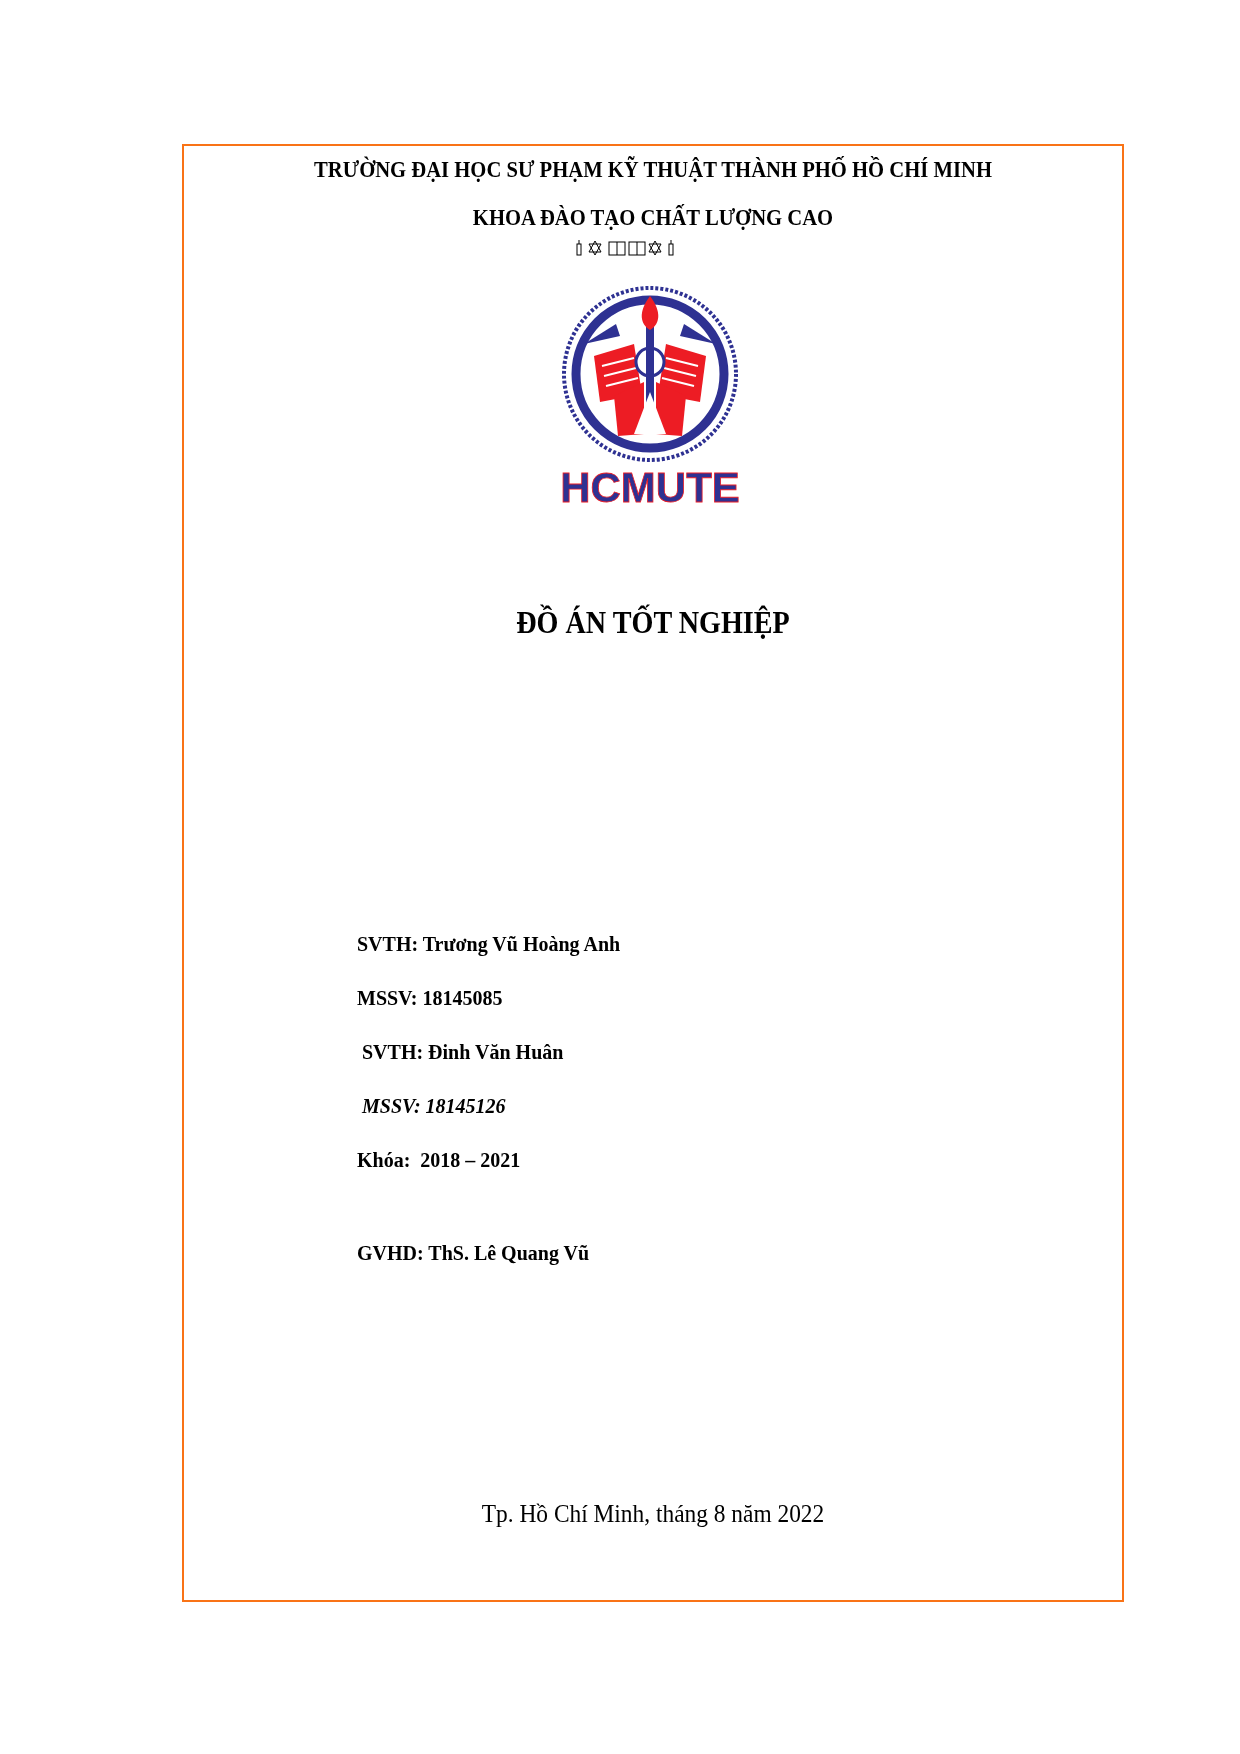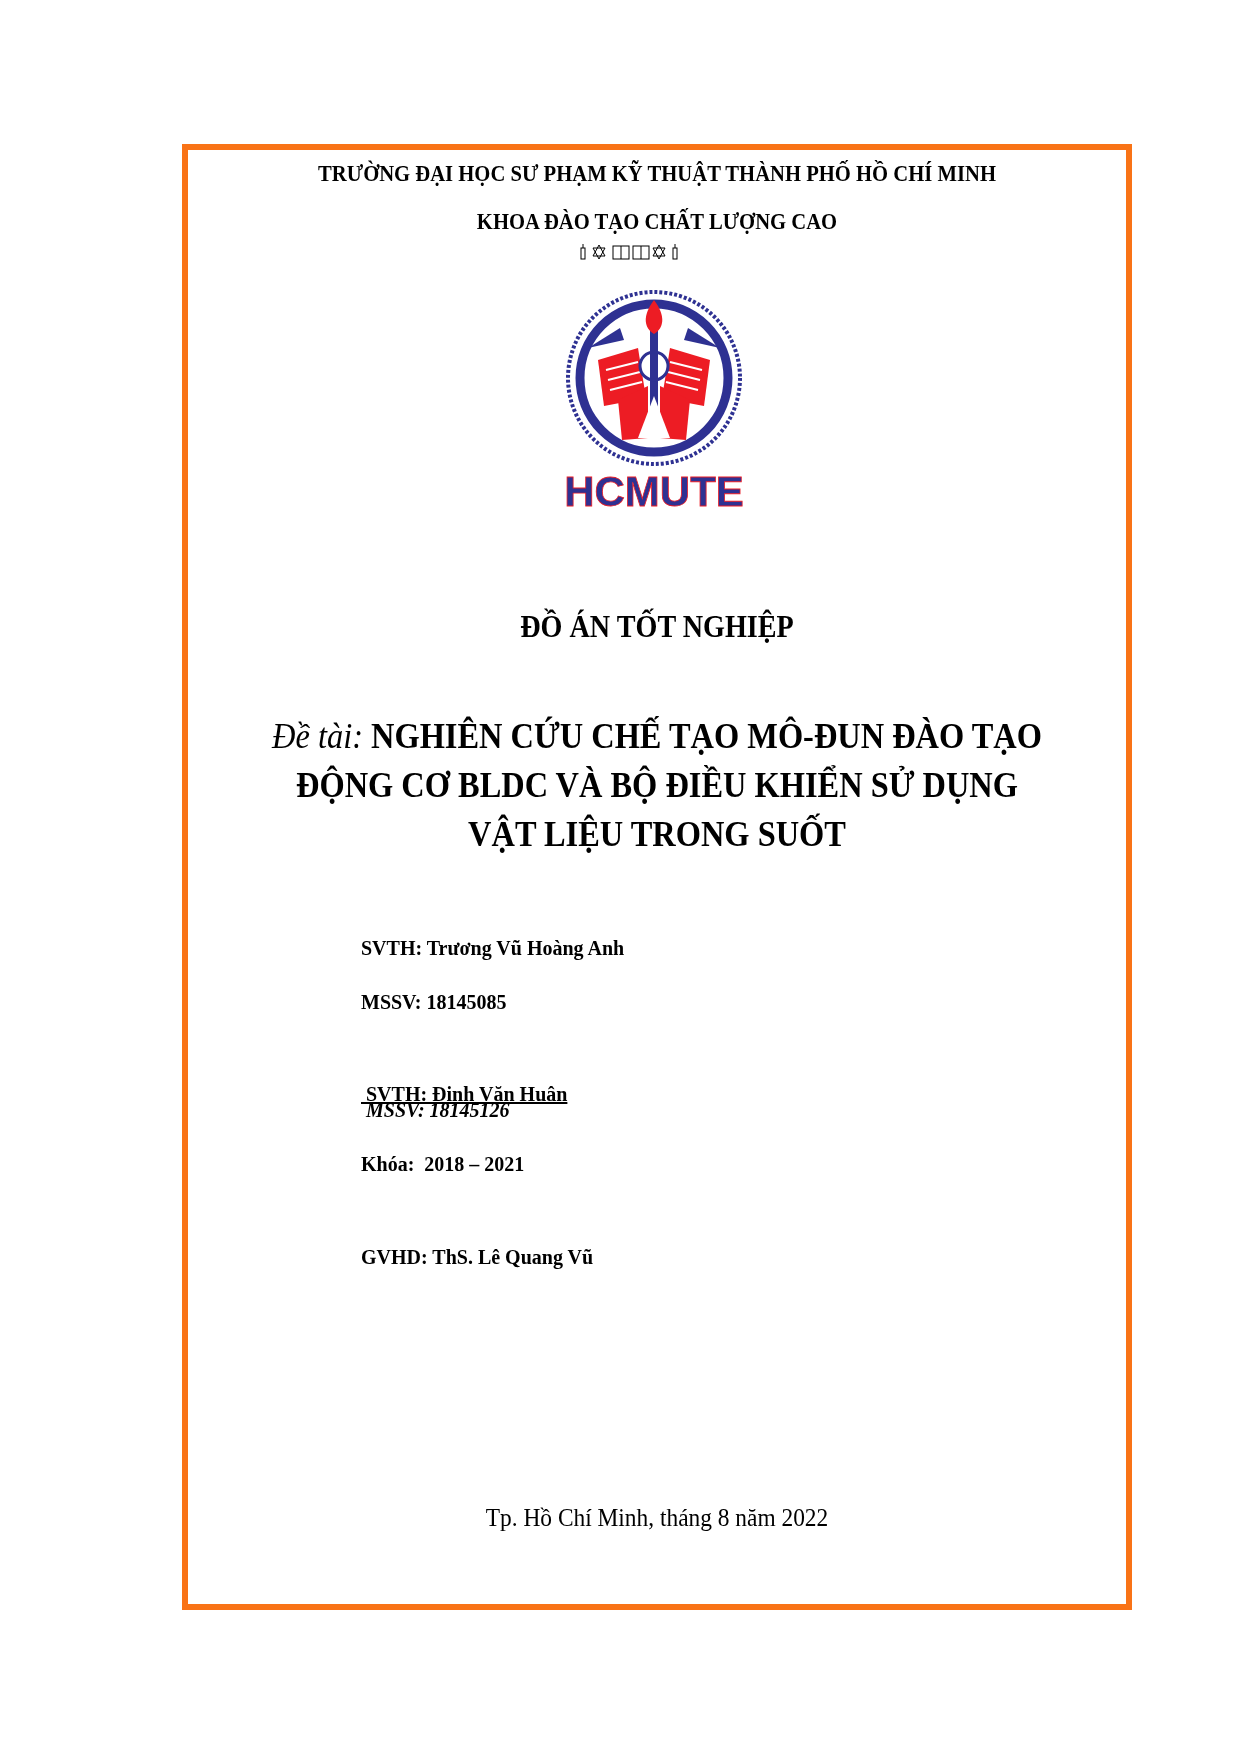--- a/index.html
+++ b/index.html
@@ -1,19 +1,19 @@
 <!DOCTYPE html>
 <html><head>
   <meta charset="utf-8">
   <style>
     html, body { margin: 0; padding: 0; background: #ffffff; }
     body { width: 1240px; height: 1754px; position: relative; overflow: hidden;
            font-family: "Liberation Serif", "DejaVu Serif", serif; color: #000; }
     .frame { position: absolute; left: 182px; top: 144px; width: 938px; height: 1454px;
-             border: 6px solid #f97316; box-sizing: content-box; }
+             border: 2px solid #f97316; box-sizing: content-box; }
     .abs { position: absolute; white-space: nowrap; }
     .center { left: 0; right: 0; text-align: center; }
     .school { top: 10px; font-size: 24px; font-weight: bold; transform: scaleX(0.86); letter-spacing: 0px; }
     .faculty { top: 58px; font-size: 24px; font-weight: bold; transform: scaleX(0.86); }
     .ornament { top: 92px; font-size: 18px; letter-spacing: 1px; }
     .logo { left: 370px; top: 138px; width: 192px; height: 230px; }
     .thesis-type { top: 458px; font-size: 32px; font-weight: bold; transform: scaleX(0.88); }
     .title { top: 562px; left: 20px; right: 20px; text-align: center; font-size: 36px; font-weight: bold;
              line-height: 49px; white-space: normal; }
     .title .lbl { font-style: italic; font-weight: normal; }
@@ -68,27 +68,22 @@
       <rect x="92" y="40" width="8" height="80" fill="#2e3192"></rect>
       <path d="M96 12 C84 28 86 40 96 46 C106 40 108 28 96 12 Z" fill="#ed1c24"></path>
       <circle cx="96" cy="78" r="14" fill="none" stroke="#2e3192" stroke-width="3"></circle>
       <path d="M96 108 L80 150 L112 150 Z" fill="#fff"></path>
       <text x="96" y="218" text-anchor="middle" font-family="Liberation Sans, sans-serif" font-weight="bold" font-size="42" fill="#2e3192" stroke="#ed1c24" stroke-width="0.8">HCMUTE</text>
     </svg>
   </div>
 
   <div class="abs center thesis-type">ĐỒ ÁN TỐT NGHIỆP</div>
 
-  <div class="abs title">
-    <span class="title-line"><span class="lbl">Đề tài:</span> <span>NGHIÊN CỨU CHẾ TẠO MÔ-ĐUN ĐÀO TẠO</span></span>
-    <span class="title-line">ĐỘNG CƠ BLDC VÀ BỘ ĐIỀU KHIỂN SỬ DỤNG</span>
-    <span class="title-line">VẬT LIỆU TRONG SUỐT</span>
-  </div>
 
   <div class="abs info" style="top:771px; white-space:pre;">SVTH: Trương Vũ Hoàng Anh</div>
   <div class="abs info" style="top:825px; white-space:pre;">MSSV: 18145085</div>
-  <div class="abs info" style="top:917px; white-space:pre;text-decoration:underline;"> SVTH: Đinh Văn Huân</div>
+  <div class="abs info" style="top:879px; white-space:pre;"> SVTH: Đinh Văn Huân</div>
   <div class="abs info" style="top:933px; white-space:pre;font-style:italic;"> MSSV: 18145126</div>
   <div class="abs info" style="top:987px; white-space:pre;">Khóa:  2018 – 2021</div>
   <div class="abs info" style="top:1080px; white-space:pre;">GVHD: ThS. Lê Quang Vũ</div>
 
   <div class="abs center date">Tp. Hồ Chí Minh, tháng 8 năm 2022</div>
 </div>
 
 </body></html>

